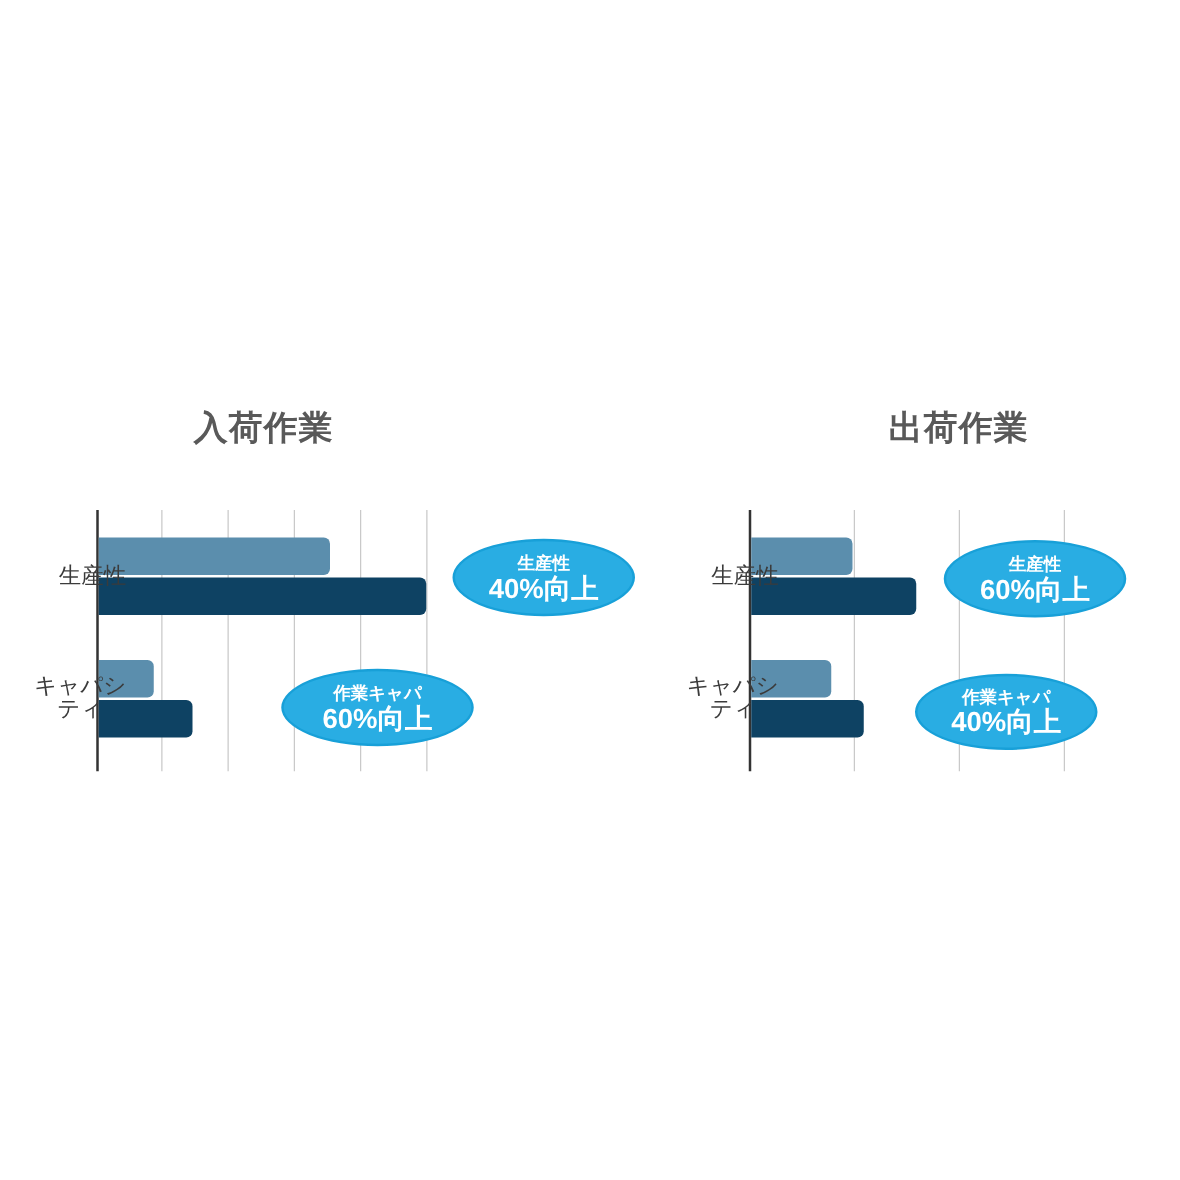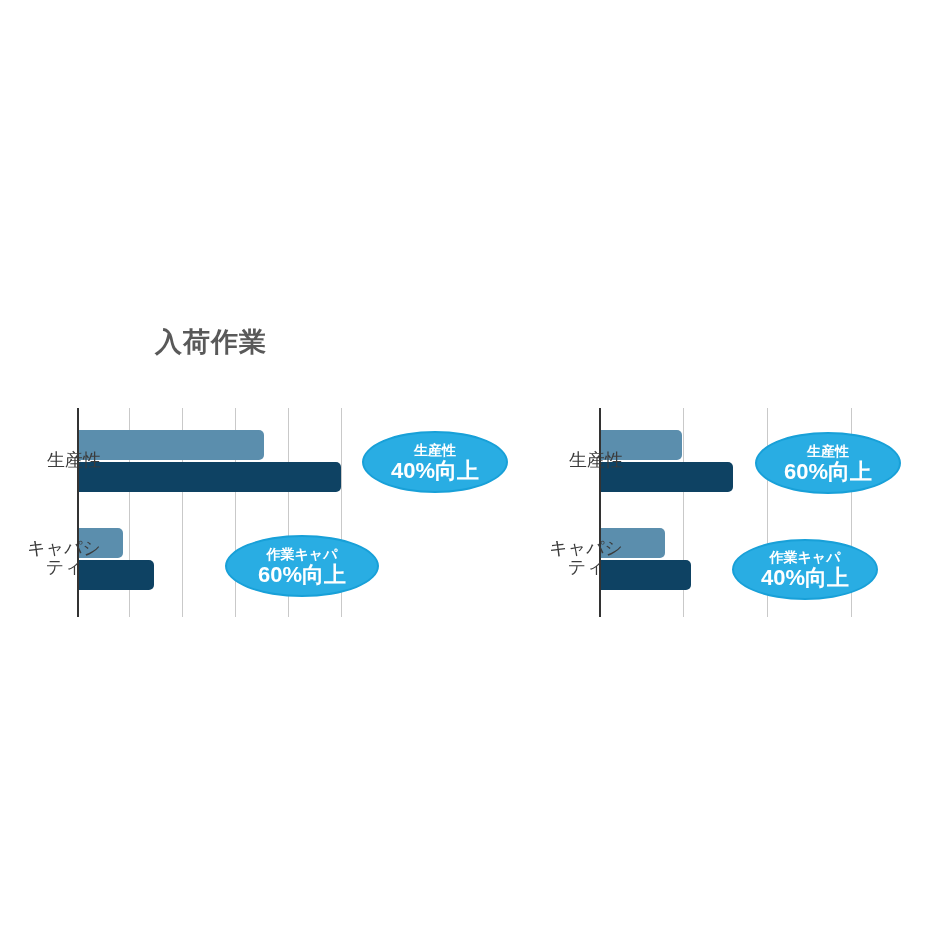--- a/index.html
+++ b/index.html
@@ -68,20 +68,21 @@
     z-index: 5;
   }
   .callout-line1 { font-size: 14px; line-height: 17px; }
   .callout-line2 { font-size: 22px; line-height: 24px; }
 </style>
 </head>
 <body>
 
 <div class="canvas" id="canvas">
   <div class="chart-title t0">入荷作業</div>
+  <div class="chart-title t1">出荷作業</div>
 <div class="plot" style="left: 77px; top: 408px; width: 264px; height: 209px;">
       <div class="gridline" style="left: 52.3px;"></div>
       <div class="gridline" style="left: 105.1px;"></div>
       <div class="gridline" style="left: 157.9px;"></div>
       <div class="gridline" style="left: 210.7px;"></div>
       <div class="gridline" style="left: 263.5px;"></div>
       <div class="axis-line"></div>
       <div class="bar" style="top: 22px; height: 30px; width: 185px; background: rgb(91, 142, 173);"></div>
       <div class="bar" style="top: 54px; height: 30px; width: 262px; background: rgb(14, 66, 99);"></div>
       <div class="bar" style="top: 120px; height: 30px; width: 44px; background: rgb(91, 142, 173);"></div>

